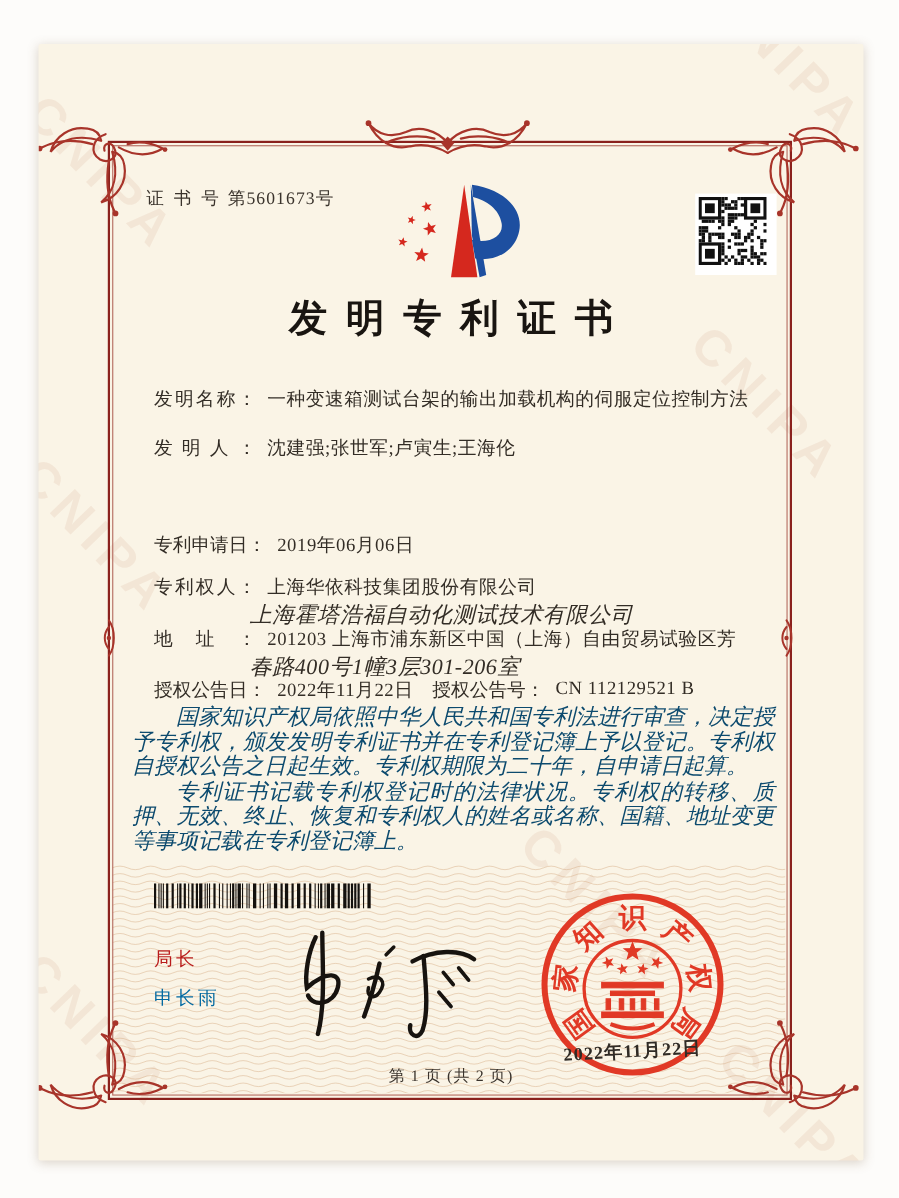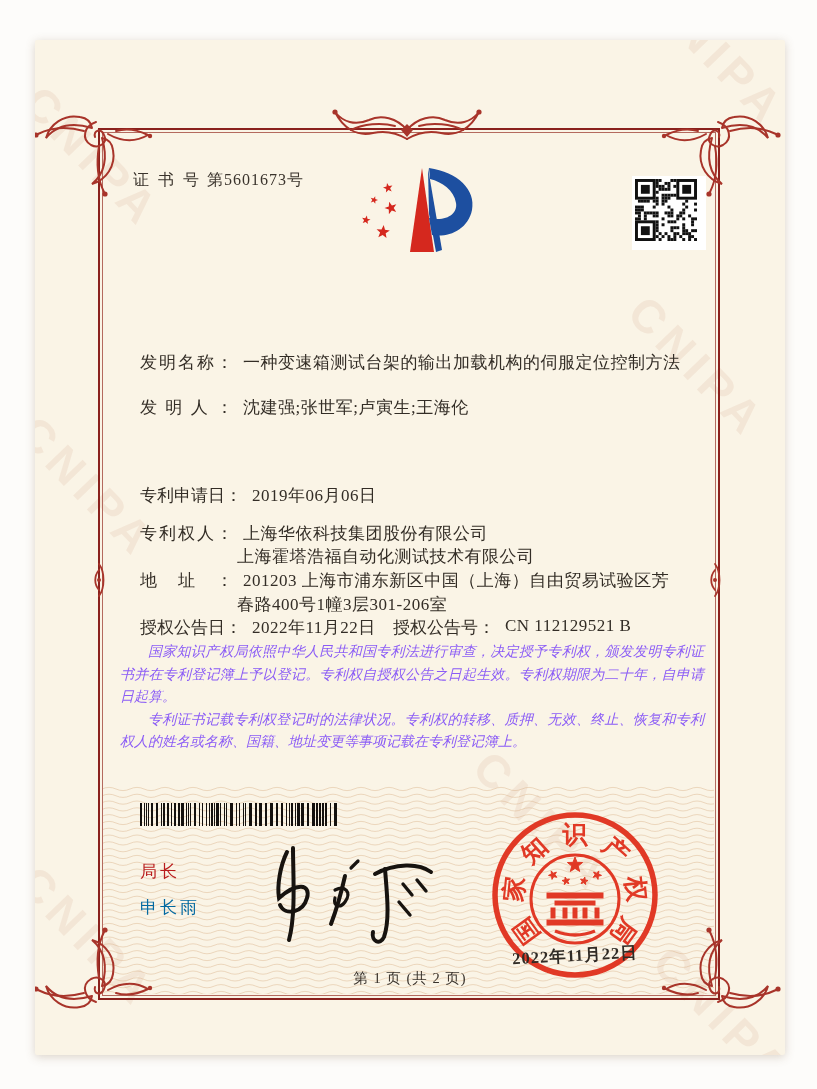--- a/index.html
+++ b/index.html
@@ -18,23 +18,23 @@
   .certline .lab{display:inline-block;width:66px;text-align:justify;text-align-last:justify;}
   .certline .val{margin-left:8px;letter-spacing:1px;}
   .logo{position:absolute;left:315px;top:122px;width:140px;height:98px;}
   .qr{position:absolute;left:597px;top:136px;width:68px;height:68px;background:#fff;padding:3px;}
   .title{position:absolute;left:0;right:0;top:226px;text-align:center;font-weight:bold;
          font-size:35px;letter-spacing:17px;padding-left:17px;color:#191511;}
   .frow{position:absolute;left:105px;font-size:17px;color:#332d26;white-space:nowrap;}
   .flabel{display:inline-block;width:93px;text-align:justify;text-align-last:justify;vertical-align:top;}
   .flabelc{display:inline-block;vertical-align:top;text-align:right;}
   .fval{margin-left:10px;letter-spacing:.5px;}
-  .fcont{position:absolute;left:202px;font-size:17px;color:#332d26;white-space:nowrap;letter-spacing:.5px;}
-  .paras{position:absolute;left:85px;top:601px;width:584px;font-size:14px;font-style:italic;
-         line-height:22.5px;color:#8b5cf6;text-align:justify;}
+  .fcont{position:absolute;left:192px;font-size:20px;color:#332d26;white-space:nowrap;letter-spacing:.5px;font-style:italic;}
+  .paras{position:absolute;left:85px;top:601px;width:584px;font-size:20px;font-style:italic;
+         line-height:22.5px;color:#0c4a6e;text-align:justify;}
   .paras p{margin:0;text-indent:2em;}
   .barcode{position:absolute;left:105px;top:763px;width:203px;height:23px;}
   .sigtitle{position:absolute;left:105px;top:820px;font-size:17px;color:#b91c1c;letter-spacing:3px;}
   .signame{position:absolute;left:105px;top:856px;font-size:17px;color:#0369a1;letter-spacing:3px;}
   .signature{position:absolute;left:212px;top:796px;width:205px;height:118px;}
   .seal{position:absolute;left:452px;top:767px;width:176px;height:176px;opacity:.95;}
   .seal svg{position:absolute;left:0;top:0;}
   .seal .ring-char{position:absolute;font-weight:bold;font-size:25px;color:#e0301c;
                    transform-origin:center;white-space:pre;}
   .sealdate{position:absolute;left:0;top:138px;width:176px;text-align:center;font-weight:bold;
@@ -278,20 +278,21 @@
           <rect x="5.904761904761905" y="5.904761904761905" width="8.857142857142858" height="8.857142857142858" fill="#111"></rect>
           <rect x="41.333333333333336" y="0" width="20.666666666666668" height="20.666666666666668" fill="#111"></rect>
           <rect x="44.28571428571429" y="2.9523809523809526" width="14.761904761904763" height="14.761904761904763" fill="#fff"></rect>
           <rect x="47.23809523809524" y="5.904761904761905" width="8.857142857142858" height="8.857142857142858" fill="#111"></rect>
           <rect x="0" y="41.333333333333336" width="20.666666666666668" height="20.666666666666668" fill="#111"></rect>
           <rect x="2.9523809523809526" y="44.28571428571429" width="14.761904761904763" height="14.761904761904763" fill="#fff"></rect>
           <rect x="5.904761904761905" y="47.23809523809524" width="8.857142857142858" height="8.857142857142858" fill="#111"></rect>
         </svg>
   </div>
 
+  <div class="title">发明专利证书</div>
 
   <div class="frow" style="top:311px">
     <span class="flabel">发明名称：</span><span class="fval">一种变速箱测试台架的输出加载机构的伺服定位控制方法</span>
   </div>
   <div class="frow" style="top:356px">
     <span class="flabel">发明人：</span><span class="fval">沈建强;张世军;卢寅生;王海伦</span>
   </div>
   <div class="frow" style="top:444px">
     <span class="flabelc">专利申请日：</span><span class="fval">2019年06月06日</span>
   </div>

